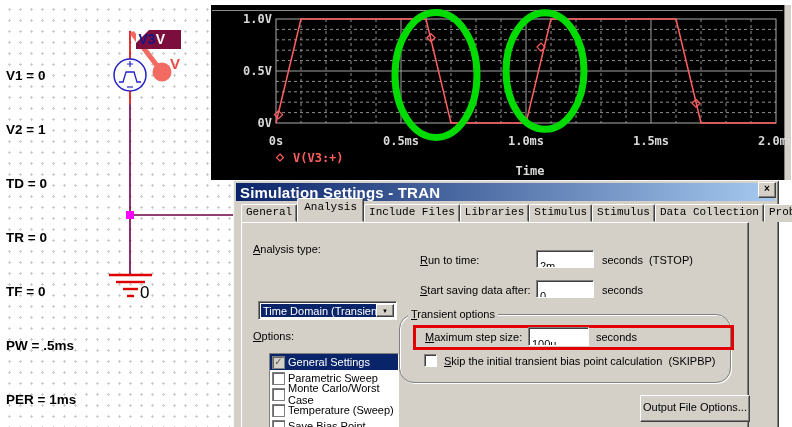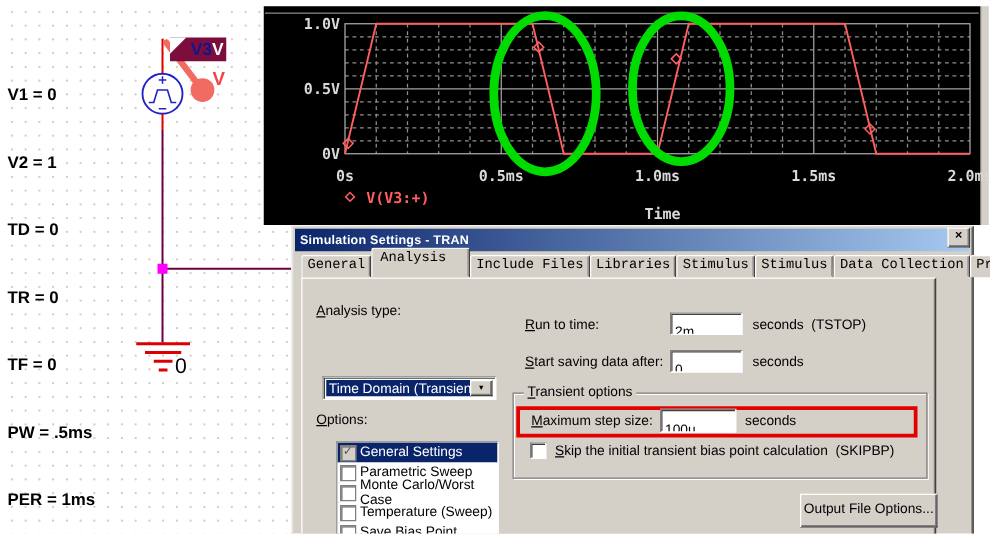--- a/index.html
+++ b/index.html
@@ -5,46 +5,46 @@
   html,body{margin:0;padding:0;background:#fff;}
   #stage{position:relative;width:792px;height:427px;background:#ffffff;overflow:hidden;
          font-family:"Liberation Sans",sans-serif;}
   
   #schematic{position:absolute;left:0;top:0;width:233px;height:427px;
     background-image:radial-gradient(circle,#cccccc 1px,transparent 1.2px);
     background-size:11px 11px;background-position:4px 4px;}
   #params{position:absolute;left:6px;top:31px;font-size:13.5px;font-weight:bold;color:#000;
           line-height:18px;white-space:pre;}
   #v3box{position:absolute;left:136px;top:30px;width:45px;height:19px;background:#7c0e3e;
-         font-size:14px;font-weight:bold;line-height:19px;text-align:right;padding-right:2px;box-sizing:border-box;}
+         font-size:14px;font-weight:bold;line-height:19px;text-align:right;padding-right:16px;box-sizing:border-box;}
   #v3box .tri{position:absolute;left:0;top:0;width:0;height:0;border-top:13px solid #fff;border-right:13px solid transparent;}
   #v3box .ref{color:#14148c;position:relative;}
   #v3box .vw{color:#ffffff;position:relative;}
   #probe-v{position:absolute;left:170px;top:55px;color:#ef4646;font-size:15px;font-weight:bold;}
   #gnd0{position:absolute;left:140px;top:283px;font-size:17px;color:#000;}
   
   #plotwin{position:absolute;left:211px;top:5px;width:579px;height:175px;}
   #plotblack{position:absolute;left:0;top:0;width:573px;height:175px;background:#000;}
   #plotedge-top{position:absolute;left:1px;top:5px;width:571px;height:1px;background:#8a8a8a;}
   #plotedge-right{position:absolute;left:573px;top:0;width:6px;height:175px;background:#d4d0c8;border-left:1px solid #808080;}
   
   #dialog{position:absolute;left:233px;top:180px;width:546px;height:247px;background:#d4d0c8;
     box-shadow:inset 1px 1px 0 #f5f4f0, inset -1px 0 0 #404040, inset 2px 2px 0 #d9d6cf, inset -2px 0 0 #808080;
     font-size:11px;color:#000;}
   #titlebar{position:absolute;left:3px;top:3px;right:4px;height:18px;
     background:linear-gradient(to right,#0a246a,#a6caf0);display:flex;align-items:center;}
-  #titlebar .t{color:#fff;font-weight:bold;font-size:10px;padding-left:4px;letter-spacing:0.2px;}
+  #titlebar .t{color:#fff;font-weight:bold;font-size:15px;padding-left:4px;letter-spacing:0.2px;}
   #closebtn{position:absolute;right:3px;top:2px;width:16px;height:14px;background:#d4d0c8;
     border:1px solid;border-color:#fff #404040 #404040 #fff;box-shadow:inset -1px -1px 0 #808080;
     font-size:10px;font-weight:bold;text-align:center;line-height:12px;color:#000;}
   #tabrow{position:absolute;left:8px;top:22px;height:20px;display:flex;align-items:flex-end;font-family:Liberation Mono, monospace;}
   .tab{background:#d4d0c8;border:1px solid;border-color:#fff #404040 transparent #fff;
        border-radius:2px 2px 0 0;padding:1px 4px 2px 4px;height:13px;margin-top:4px;white-space:nowrap;
        box-shadow:inset -1px 0 0 #808080;}
-  .tab.active{height:17px;margin-top:0;padding:2px 18px 3px 6px;position:relative;z-index:3;}
+  .tab.active{height:17px;margin-top:0;padding:2px 6px 3px 6px;position:relative;z-index:3;}
   #panel{position:absolute;left:8px;top:42px;width:506px;height:205px;background:#d4d0c8;
     border-top:1px solid #fff;border-left:1px solid #fff;border-right:1px solid #404040;
     box-shadow:inset -1px 0 0 #808080;}
   .lbl{position:absolute;white-space:pre;}
   .accel::first-letter{text-decoration:underline;}
   .sunken{background:#fff;border:1px solid;border-color:#808080 #fff #fff #808080;
           box-shadow:inset 1px 1px 0 #404040;box-sizing:border-box;}
   .txt{font-family:"Liberation Sans",sans-serif;font-size:11px;padding:14px 0 0 3px;outline:none;}
   #combo{position:absolute;left:16px;top:78px;width:139px;height:19px;}
   #combo .sel{position:absolute;left:2px;top:2px;right:19px;bottom:2px;background:#0a246a;color:#fff;
@@ -220,21 +220,21 @@
         </div>
 
       <div class="lbl accel" style="left:178px;top:31px;">Run to time:</div>
       <input class="sunken txt" style="position: absolute; left: 294px; top: 27px; width: 58px; height: 18px;" value="2m">
       <div class="lbl" style="left:360px;top:31px;">seconds  (TSTOP)</div>
 
       <div class="lbl accel" style="left:178px;top:61px;">Start saving data after:</div>
       <input class="sunken txt" style="position: absolute; left: 294px; top: 57px; width: 58px; height: 18px;" value="0">
       <div class="lbl" style="left:360px;top:61px;">seconds</div>
 
-      <div class="group" style="left:168px;top:91px;width:330px;height:67px;">
+      <div class="group" style="left:157px;top:91px;width:330px;height:67px;border-radius:15px;">
         <span class="accel">Transient options</span>
       </div>
 
       <div class="lbl accel" style="left:183px;top:108px;z-index:6;">Maximum step size:</div>
       <input class="sunken txt" style="position: absolute; left: 286px; top: 104px; width: 61px; height: 19px; z-index: 6;" value="100u">
       <div class="lbl" style="left:354px;top:108px;z-index:6;">seconds</div>
       <div id="redbox" style="left:171px;top:102px;"></div>
 
       <div class="sunken" style="position:absolute;left:182px;top:131px;width:13px;height:13px;"></div>
       <div class="lbl accel" style="left:202px;top:132px;">Skip the initial transient bias point calculation  (SKIPBP)</div>

